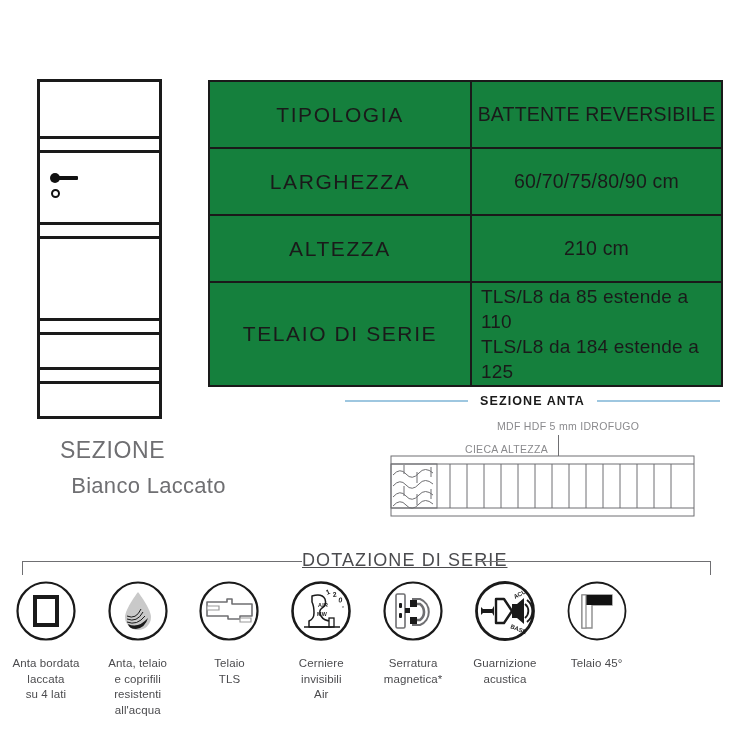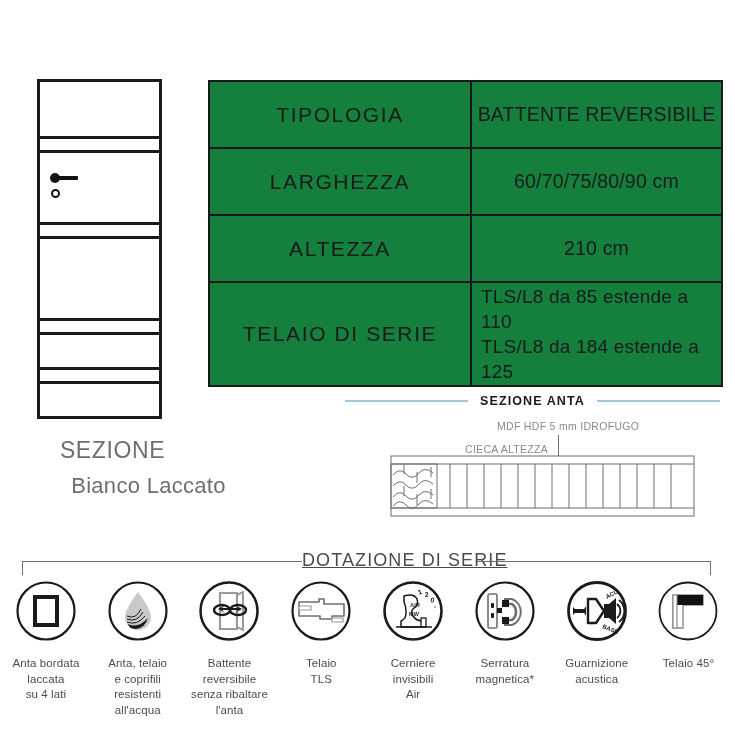--- a/index.html
+++ b/index.html
@@ -179,33 +179,20 @@
           <g stroke="#1a1a1a" stroke-width="1" fill="none">
             <path d="M20 42 q10 4 18 -6"></path>
               <path d="M20 39 q10 4 16 -7"></path>
               <path d="M20 36 q9 4 14 -7"></path>
           </g>
         </svg>
       </div>
       <div class="ilabel">Anta, telaio<br>e coprifili<br>resistenti<br>all'acqua</div>
     </div>
 
-    <div class="icell">
-      <div class="icon-circle">
-        <svg viewBox="0 0 62 62" width="62" height="62">
-          <circle cx="31" cy="31" r="28.5" fill="#fff" stroke="#1a1a1a" stroke-width="2.5"></circle>
-          <path d="M22 13 h17 v36 h-17 Z" fill="none" stroke="#9a9a9a" stroke-width="2.2"></path>
-          <path d="M39 15 l6 -3 v38 l-6 -3 Z" fill="#fff" stroke="#9a9a9a" stroke-width="2"></path>
-          <ellipse cx="24" cy="30" rx="8" ry="5" fill="none" stroke="#1a1a1a" stroke-width="2.4"></ellipse>
-          <ellipse cx="40" cy="30" rx="8" ry="5" fill="none" stroke="#1a1a1a" stroke-width="2.4"></ellipse>
-          <path d="M24 28 h16 l-3 -3 l7 4 l-7 4 l3 -3 h-16 l3 3 l-7 -4 l7 -4 Z" fill="#1a1a1a"></path>
-        </svg>
-      </div>
-      <div class="ilabel">Battente<br>reversibile<br>senza ribaltare<br>l'anta</div>
-    </div>
 
     <div class="icell">
       <div class="icon-circle">
         <svg viewBox="0 0 62 62" width="62" height="62">
           <circle cx="31" cy="31" r="28.5" fill="#fff" stroke="#1a1a1a" stroke-width="2.2"></circle>
           <path d="M9 22 h20 v-3 h5 v5 h20 v12 h-12 v3 h-12 v-3 h-21 Z" fill="#fff" stroke="#6f6f72" stroke-width="1.6" stroke-linejoin="round"></path>
           <path d="M9 26 h12 v4 h-12 Z" fill="#fff" stroke="#9a9a9a" stroke-width="1.2"></path>
           <path d="M42 38 h11 v4 h-11 Z" fill="#fff" stroke="#9a9a9a" stroke-width="1.2"></path>
         </svg>
       </div>

